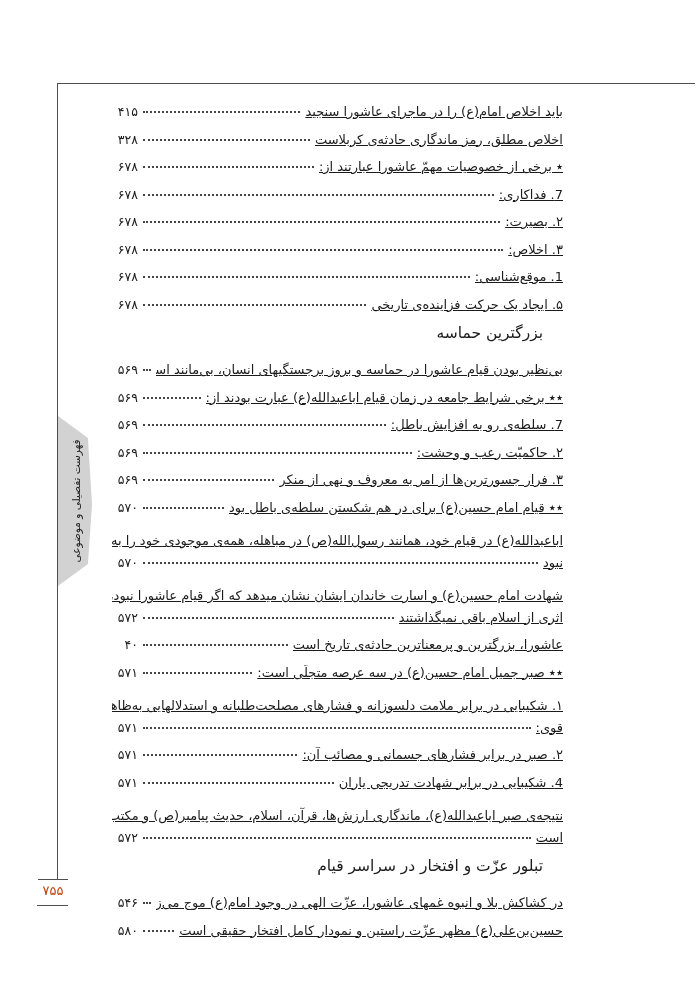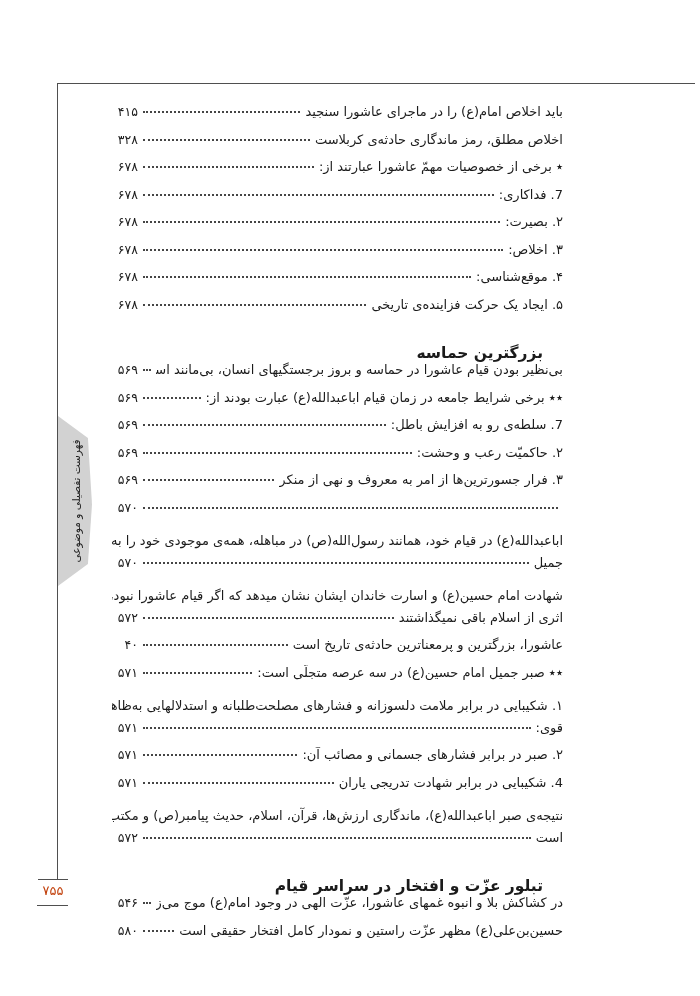--- a/index.html
+++ b/index.html
@@ -19,28 +19,28 @@
 
   
   .side-tab{position:absolute;left:58px;top:416px;width:34px;height:170px;background:#d2d2d2;
             clip-path:polygon(0 0,88% 13%,100% 52%,88% 87%,0 100%);
             display:flex;align-items:center;justify-content:center;}
   .side-tab span{transform:rotate(-90deg);white-space:nowrap;font-size:10.5px;color:#222;direction:rtl;}
 
   
   .toc{position:absolute;left:112px;top:104px;width:451px;direction:rtl;color:#1b1b1b;}
   .row{display:flex;align-items:baseline;height:27.5px;font-size:13px;overflow:hidden;}
-  .row .t{white-space:nowrap;flex:0 1 auto;overflow:hidden;}
+  .row .t{white-space:nowrap;flex:0 1 auto;overflow:hidden;text-decoration:underline;}
   .row .dots{flex:1 1 8px;min-width:8px;border-bottom:2px dotted #454545;
              margin:0 5px;transform:translateY(-3px);}
   .row .num{flex:0 0 auto;min-width:26px;text-align:right;font-size:12.5px;white-space:nowrap;}
   .row.full{display:block;line-height:27.5px;}
   .row.full .t{display:block;white-space:nowrap;text-align:right;overflow:hidden;}
-  .hdr{height:38px;display:flex;align-items:flex-end;padding-left:0;
-       font-weight:bold;font-size:15.5px;overflow:hidden;}
+  .hdr{height:38px;display:flex;padding-left:0;
+       font-weight:normal;font-size:15.5px;overflow:hidden;}
   .hdr .t{padding-right:20px;white-space:nowrap;}
 </style>
 </head>
 <body>
 
 <div class="page">
 
   <div class="rule rule-top"></div>
   <div class="rule rule-vert"></div>
 
@@ -73,21 +73,21 @@
         <span class="t">۲. بصیرت:</span>
         <span class="dots"></span>
         <span class="num">۶۷۸</span>
       </div>
       <div class="row">
         <span class="t">۳. اخلاص:</span>
         <span class="dots"></span>
         <span class="num">۶۷۸</span>
       </div>
       <div class="row">
-        <span class="t">۴. موقع‌شناسی:</span>
+        <span class="t">1. موقع‌شناسی:</span>
         <span class="dots"></span>
         <span class="num">۶۷۸</span>
       </div>
       <div class="row">
         <span class="t">۵. ایجاد یک حرکت فزاینده‌ی تاریخی</span>
         <span class="dots"></span>
         <span class="num">۶۷۸</span>
       </div>
       <div class="hdr">
         <span class="t">بزرگترین حماسه</span>
@@ -111,28 +111,29 @@
         <span class="t">۲. حاکمیّت رعب و وحشت:</span>
         <span class="dots"></span>
         <span class="num">۵۶۹</span>
       </div>
       <div class="row">
         <span class="t">۳. فرار جسورترین‌ها از امر به معروف و نهی از منکر</span>
         <span class="dots"></span>
         <span class="num">۵۶۹</span>
       </div>
       <div class="row">
+        <span class="t">٭٭ قیام امام حسین(ع) برای در هم شکستن سلطه‌ی باطل بود</span>
         <span class="dots"></span>
         <span class="num">۵۷۰</span>
       </div>
       <div class="row full">
         <span class="t">اباعبدالله(ع) در قیام خود، همانند رسول‌الله(ص) در مباهله، همه‌ی موجودی خود را به میدان</span>
       </div>
       <div class="row">
-        <span class="t">جمیل</span>
+        <span class="t">نبود</span>
         <span class="dots"></span>
         <span class="num">۵۷۰</span>
       </div>
       <div class="row full">
         <span class="t">شهادت امام حسین(ع) و اسارت خاندان ایشان نشان میدهد که اگر قیام عاشورا نبود، دشمنان</span>
       </div>
       <div class="row">
         <span class="t">اثری از اسلام باقی نمیگذاشتند</span>
         <span class="dots"></span>
         <span class="num">۵۷۲</span>

